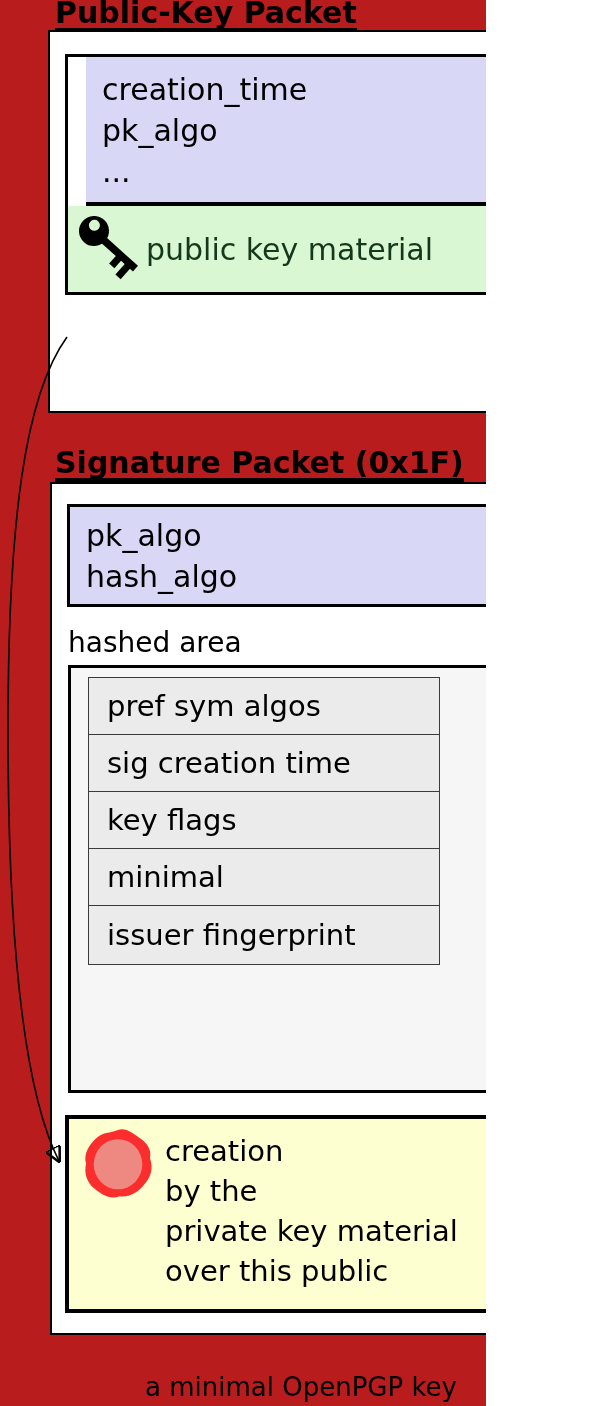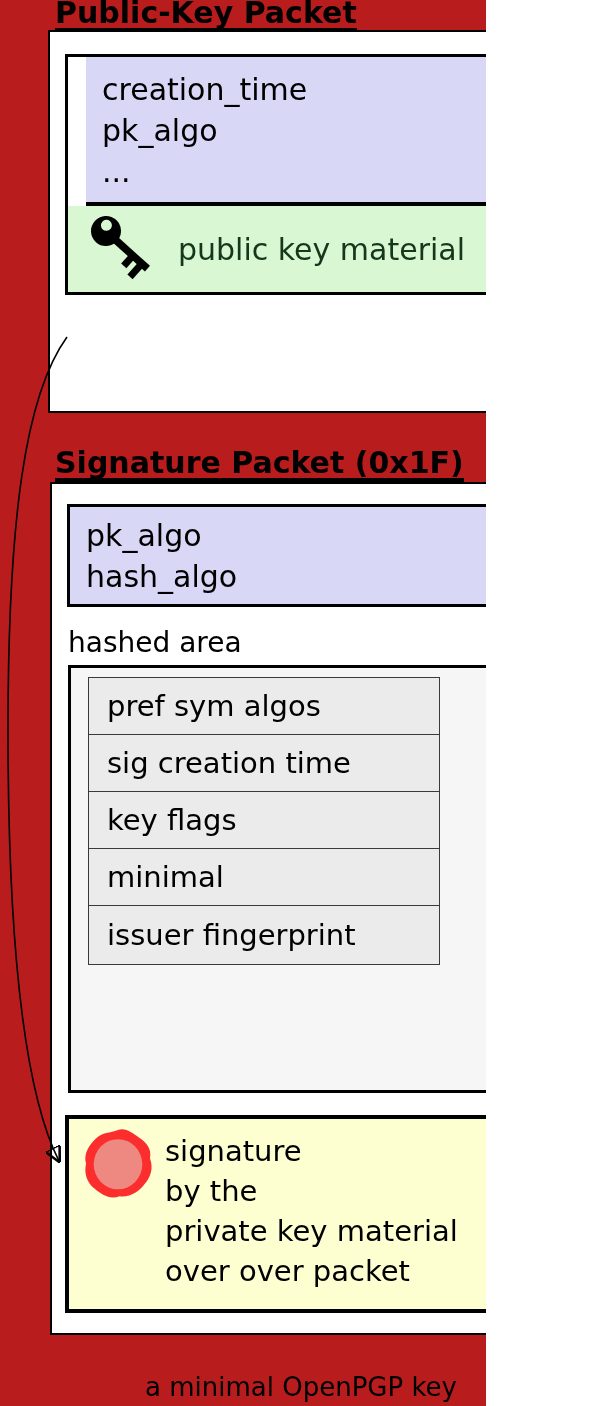--- a/index.html
+++ b/index.html
@@ -15,22 +15,22 @@
   #title-signature{top:448px;}
 
   .outer-box{position:absolute;border:2px solid #000;background:#fff;box-sizing:border-box;}
   #box-public{left:48px;top:30px;width:495px;height:383px;}
   #box-signature{left:50px;top:482px;width:495px;height:853px;}
 
   .stack{position:absolute;border:3px solid #000;box-sizing:border-box;}
   #pk-stack{left:65px;top:54px;width:437px;height:241px;}
   #pk-fields{background:#d8d7f6;height:133px;border-bottom:4px solid #000;
              padding:12px 0 0 16px;box-sizing:content-box;margin-left:18px;}
-  #pk-material{background:#d9f7d2;height:86px;display:flex;align-items:center;gap:20px;
-               padding-left:16px;}
+  #pk-material{background:#d9f7d2;height:86px;display:flex;align-items:center;gap:0;
+               padding-left:4px;}
   .field-line{font-size:30px;line-height:41px;}
   #pk-material .field-line{color:#15381c;}
 
   #sig-fields{position:absolute;left:67px;top:504px;width:435px;height:103px;
               border:3px solid #000;background:#d8d7f6;box-sizing:border-box;
               padding:8px 0 0 16px;}
 
   #hashed-label{position:absolute;left:68px;top:627px;font-size:28px;line-height:32px;text-align:center;}
 
   #hashed-area{position:absolute;left:68px;top:665px;width:433px;height:428px;
@@ -110,24 +110,24 @@
   <div id="sig-box">
     <span id="seal">
       <svg width="82" height="76" viewBox="0 0 100 100">
         <path fill="#fb2d2d" d="M50,4 C60,0 70,9 78,14 C87,20 95,29 92,41
                  C97,54 93,66 85,75 C78,85 65,93 52,91 C40,96 28,89 19,81
                  C9,73 5,61 8,48 C4,36 12,23 21,15 C29,7 40,8 50,4 Z"></path>
         <ellipse cx="50" cy="49" rx="32" ry="33" fill="#ee8982"></ellipse>
       </svg>
     </span>
     <div id="sig-text">
-      <div class="field-line">signature</div>
+      <div class="field-line">creation</div>
       <div class="field-line">by the</div>
       <div class="field-line">private key material</div>
-      <div class="field-line">over over packet</div>
+      <div class="field-line">over this public</div>
     </div>
   </div>
 
   <div id="caption">a minimal OpenPGP key</div>
 
   <svg id="arrow-layer">
     <defs>
       <marker id="ah" viewBox="0 0 10 10" refX="9" refY="5" markerWidth="10" markerHeight="10" orient="auto-start-reverse">
         <path d="M0,0 L10,5 L0,10 z" fill="#000" stroke="none"></path>
       </marker>

